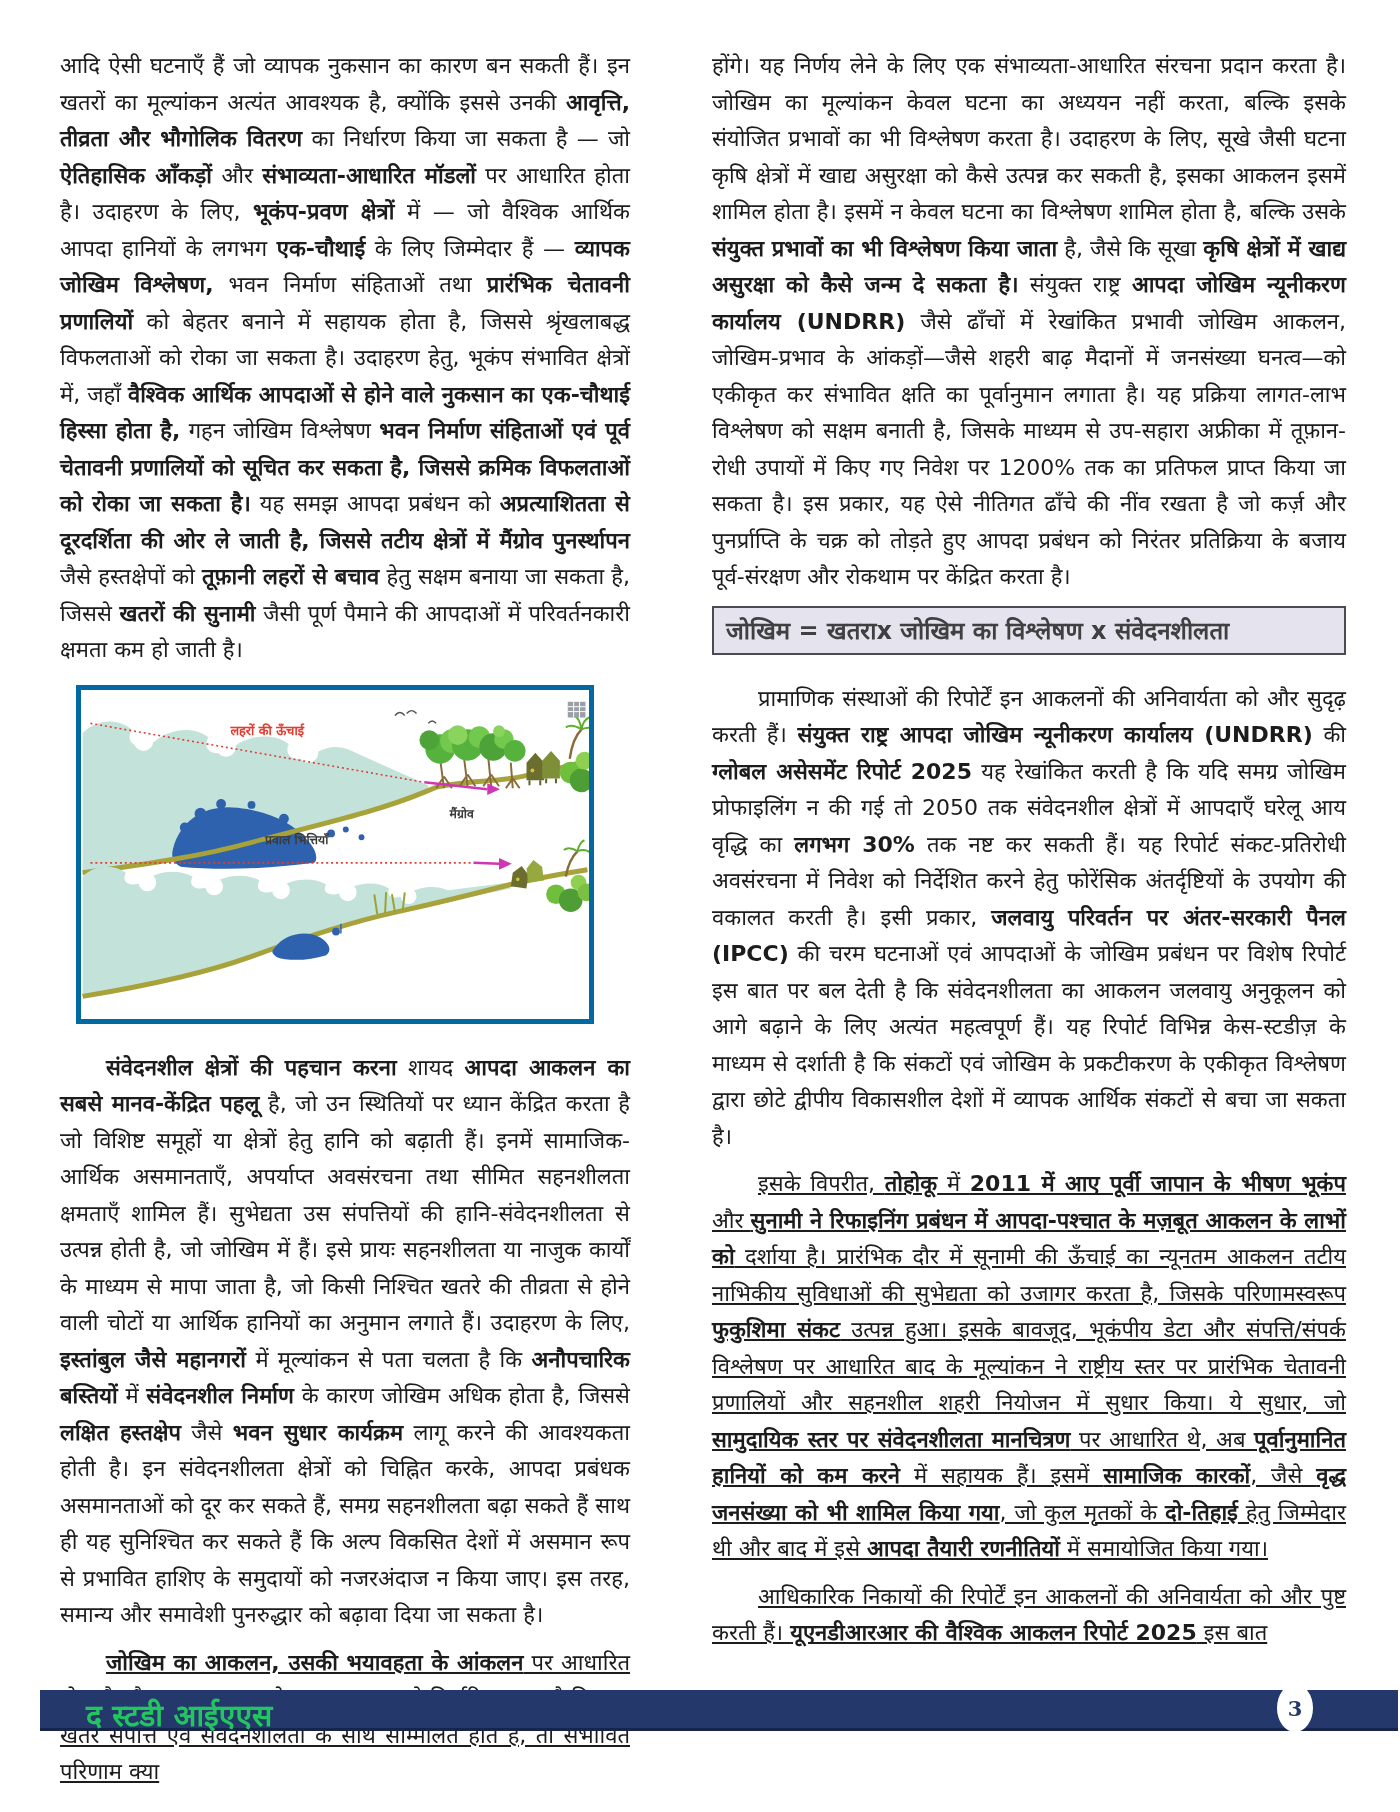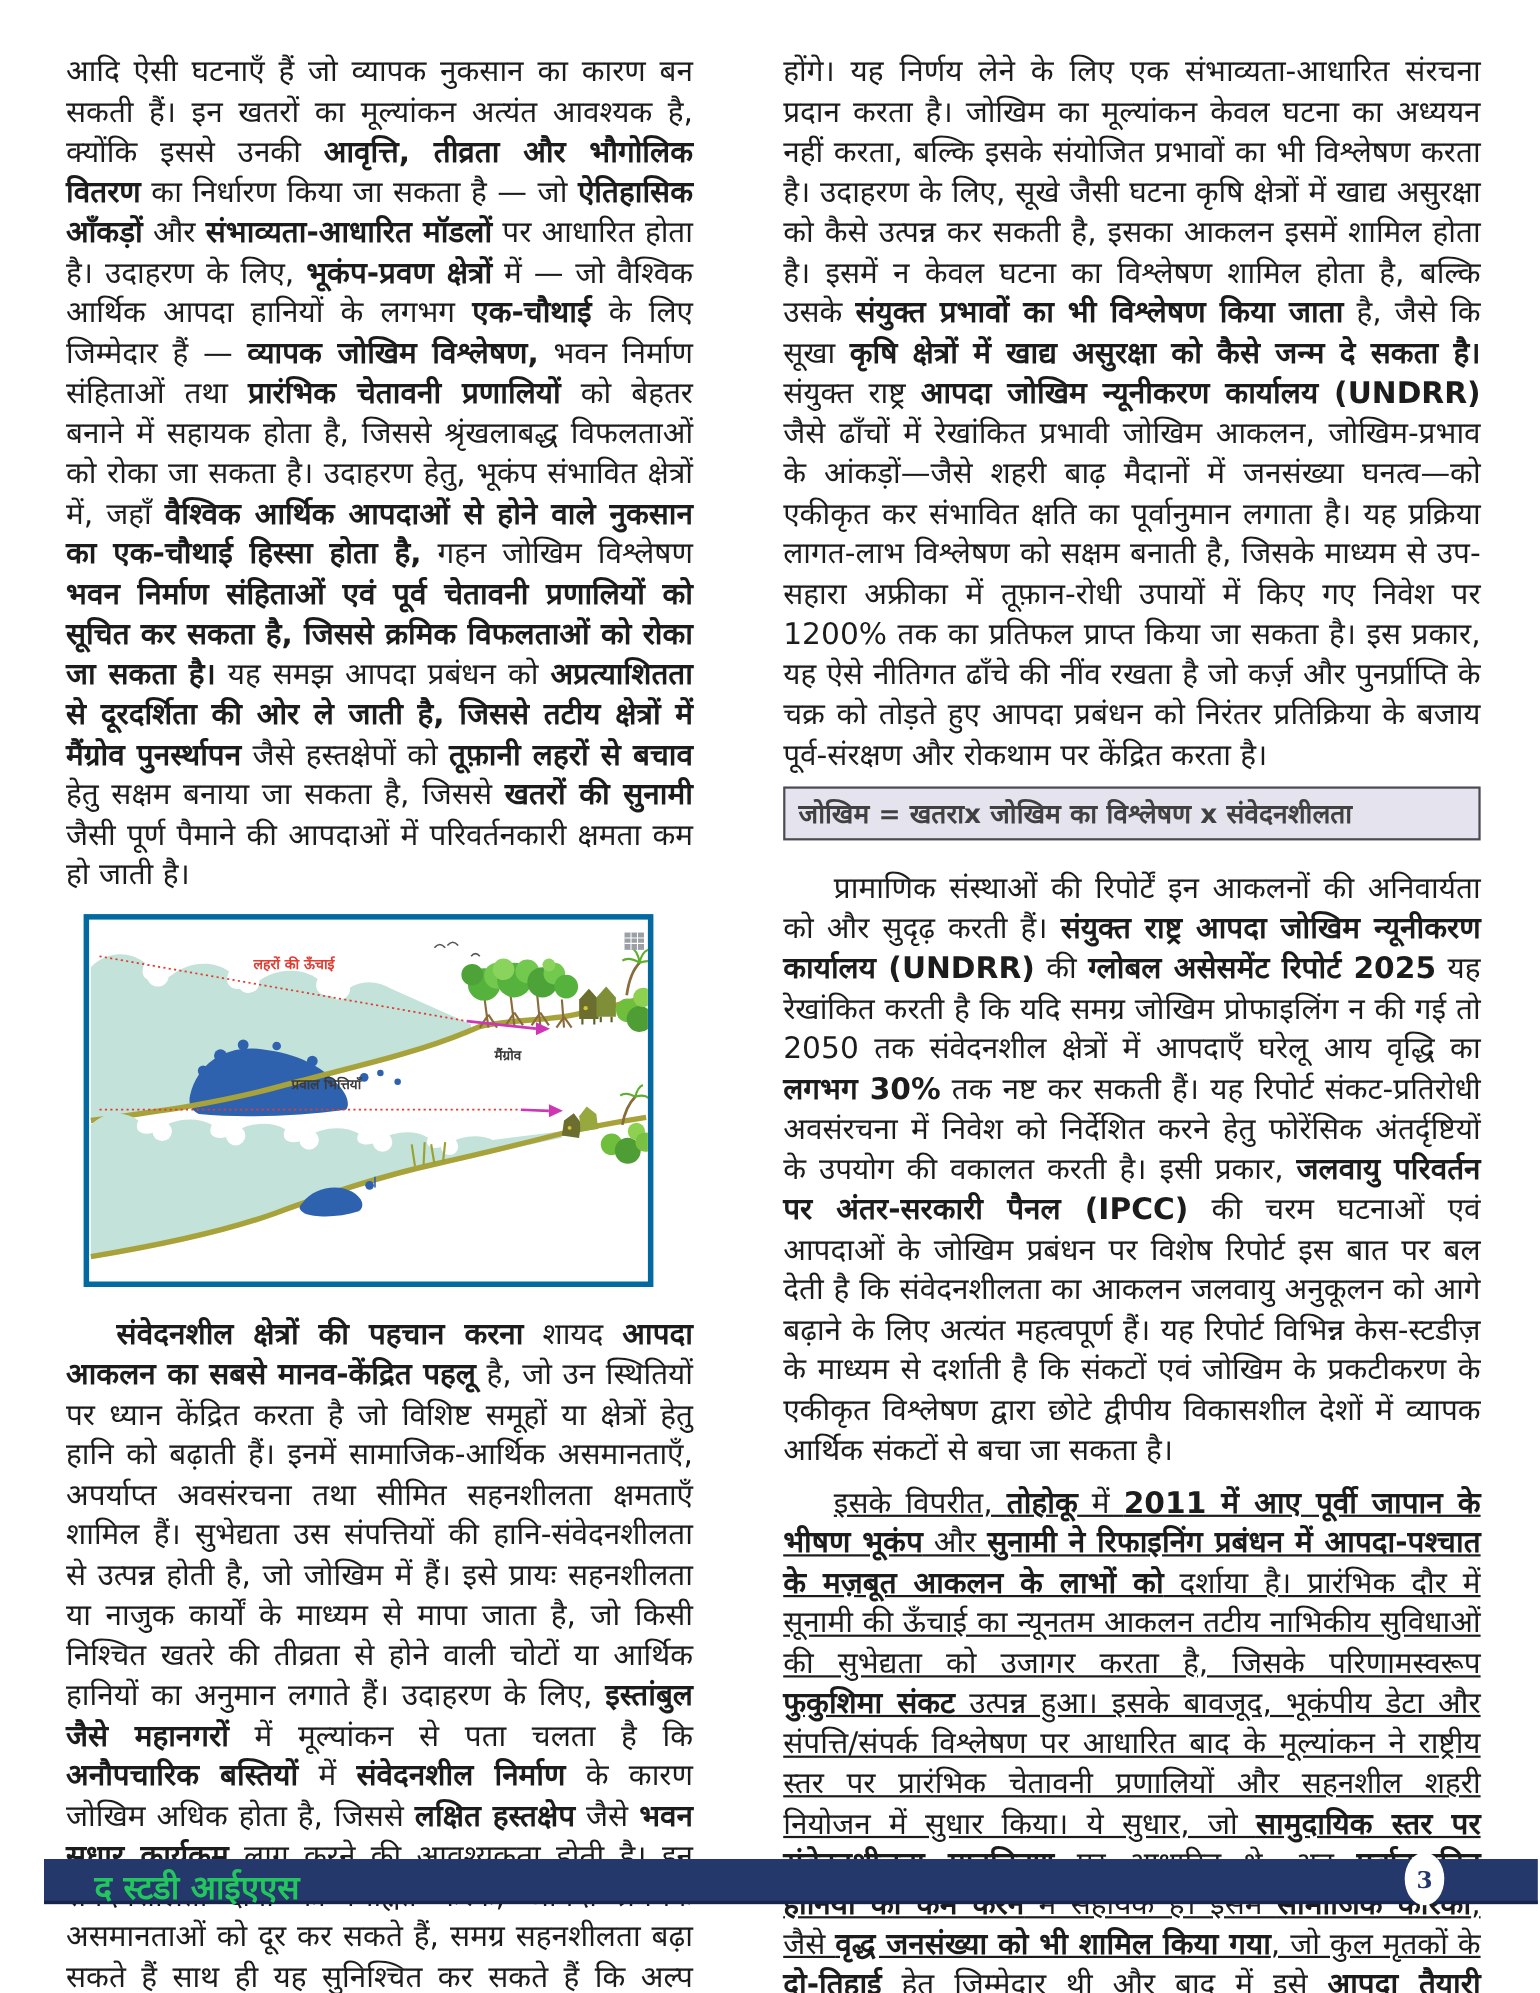--- a/index.html
+++ b/index.html
@@ -1,21 +1,21 @@
 <!DOCTYPE html>
 <html lang="hi"><head>
 <meta charset="utf-8">
 <style>
   html,body{margin:0;padding:0;background:#ffffff;}
   .page{position:relative;width:1400px;height:1812px;background:#ffffff;overflow:hidden;
         font-family:"DejaVu Sans","Liberation Sans",sans-serif;color:#1c1c1c;}
   .col{position:absolute;top:48px;}
   .col-left{left:60px;width:570px;}
   .col-right{left:712px;width:634px;}
-  .para{font-size:27px;line-height:36.5px;text-align:justify;margin:0;}
+  .para{font-size:22px;line-height:36.5px;text-align:justify;margin:0;}
   .para b{font-weight:bold;}
   .indent{text-indent:46px;}
   .gap{margin-top:11px;text-decoration:underline;}
   .figure-box{margin:16px 0 0 16px;width:508px;height:329px;border:5px solid #0369a1;background:#ffffff;}
   .figure-box svg{display:block;}
   .formula-box{margin:10px 0 26px 0;background:#e4e3ee;border:2px solid #4b4b55;
                padding:5px 12px 7px 12px;font-size:24px;font-weight:bold;color:#404040;}
   .footer-bar{position:absolute;left:40px;top:1690px;width:1358px;height:38px;background:#24386b;
               border-bottom:3px solid #17254a;}
   .footer-brand{position:absolute;left:46px;top:4px;color:#22c55e;font-weight:bold;font-size:30px;}

